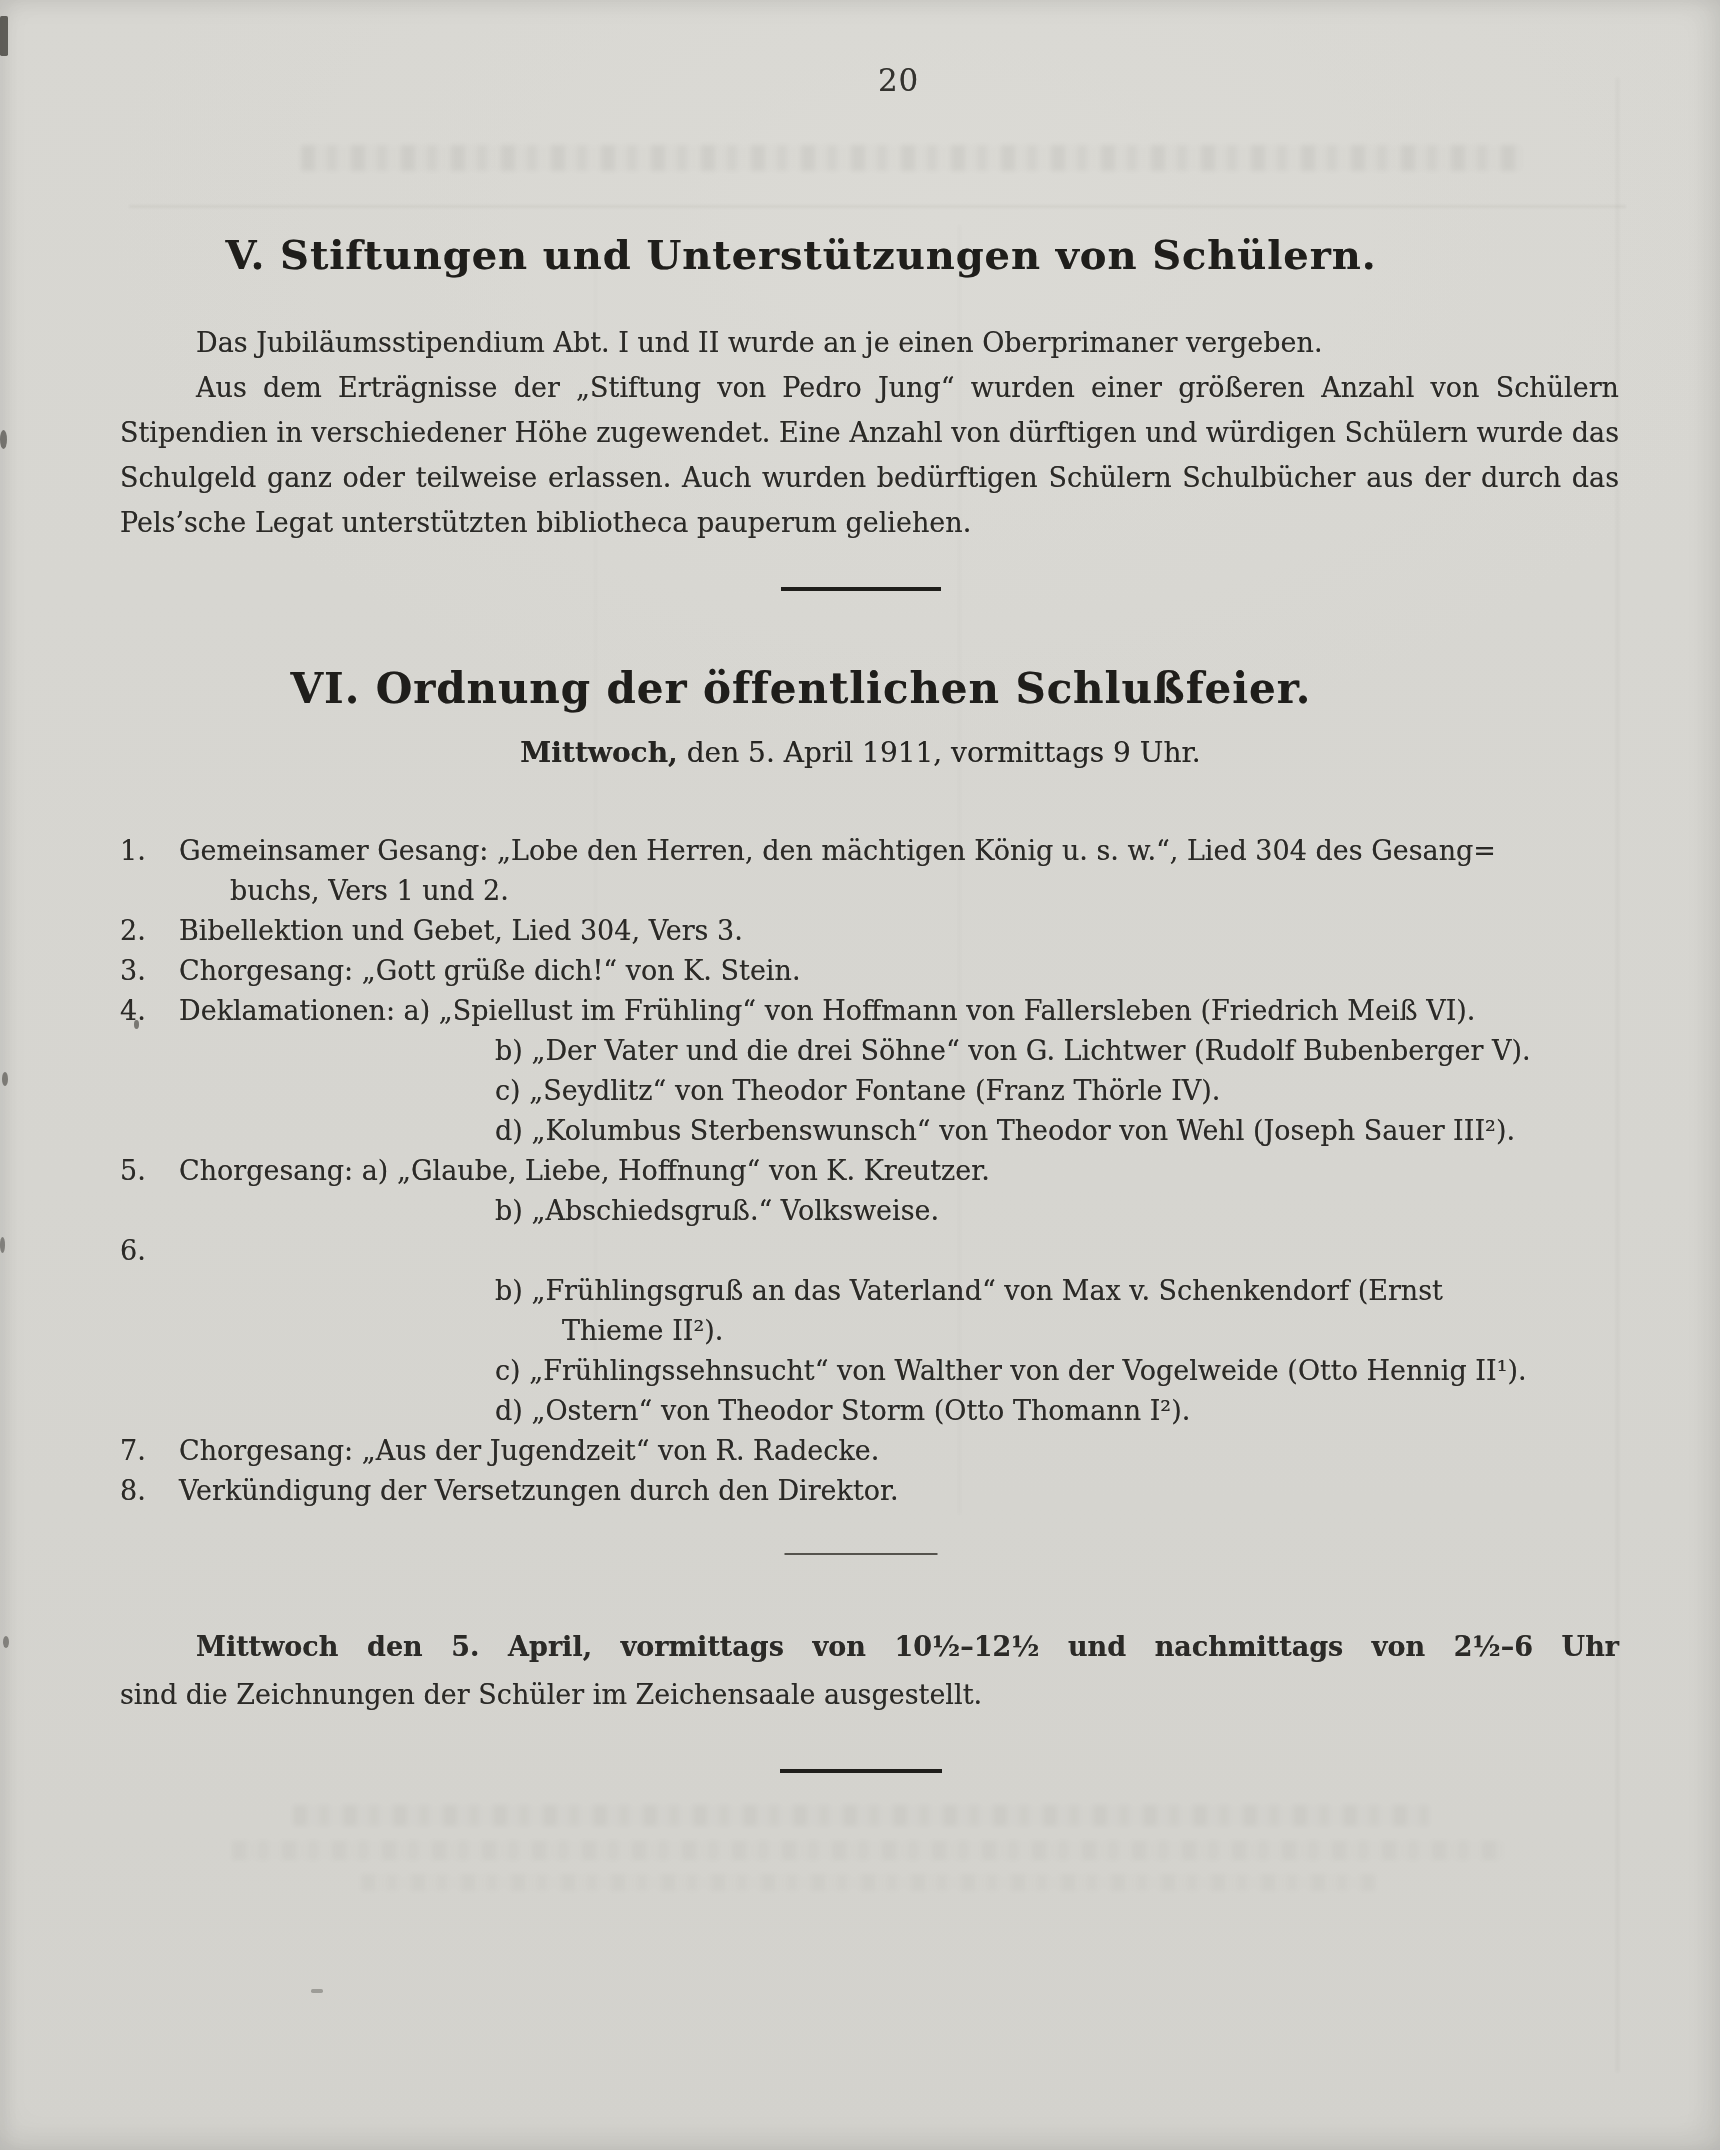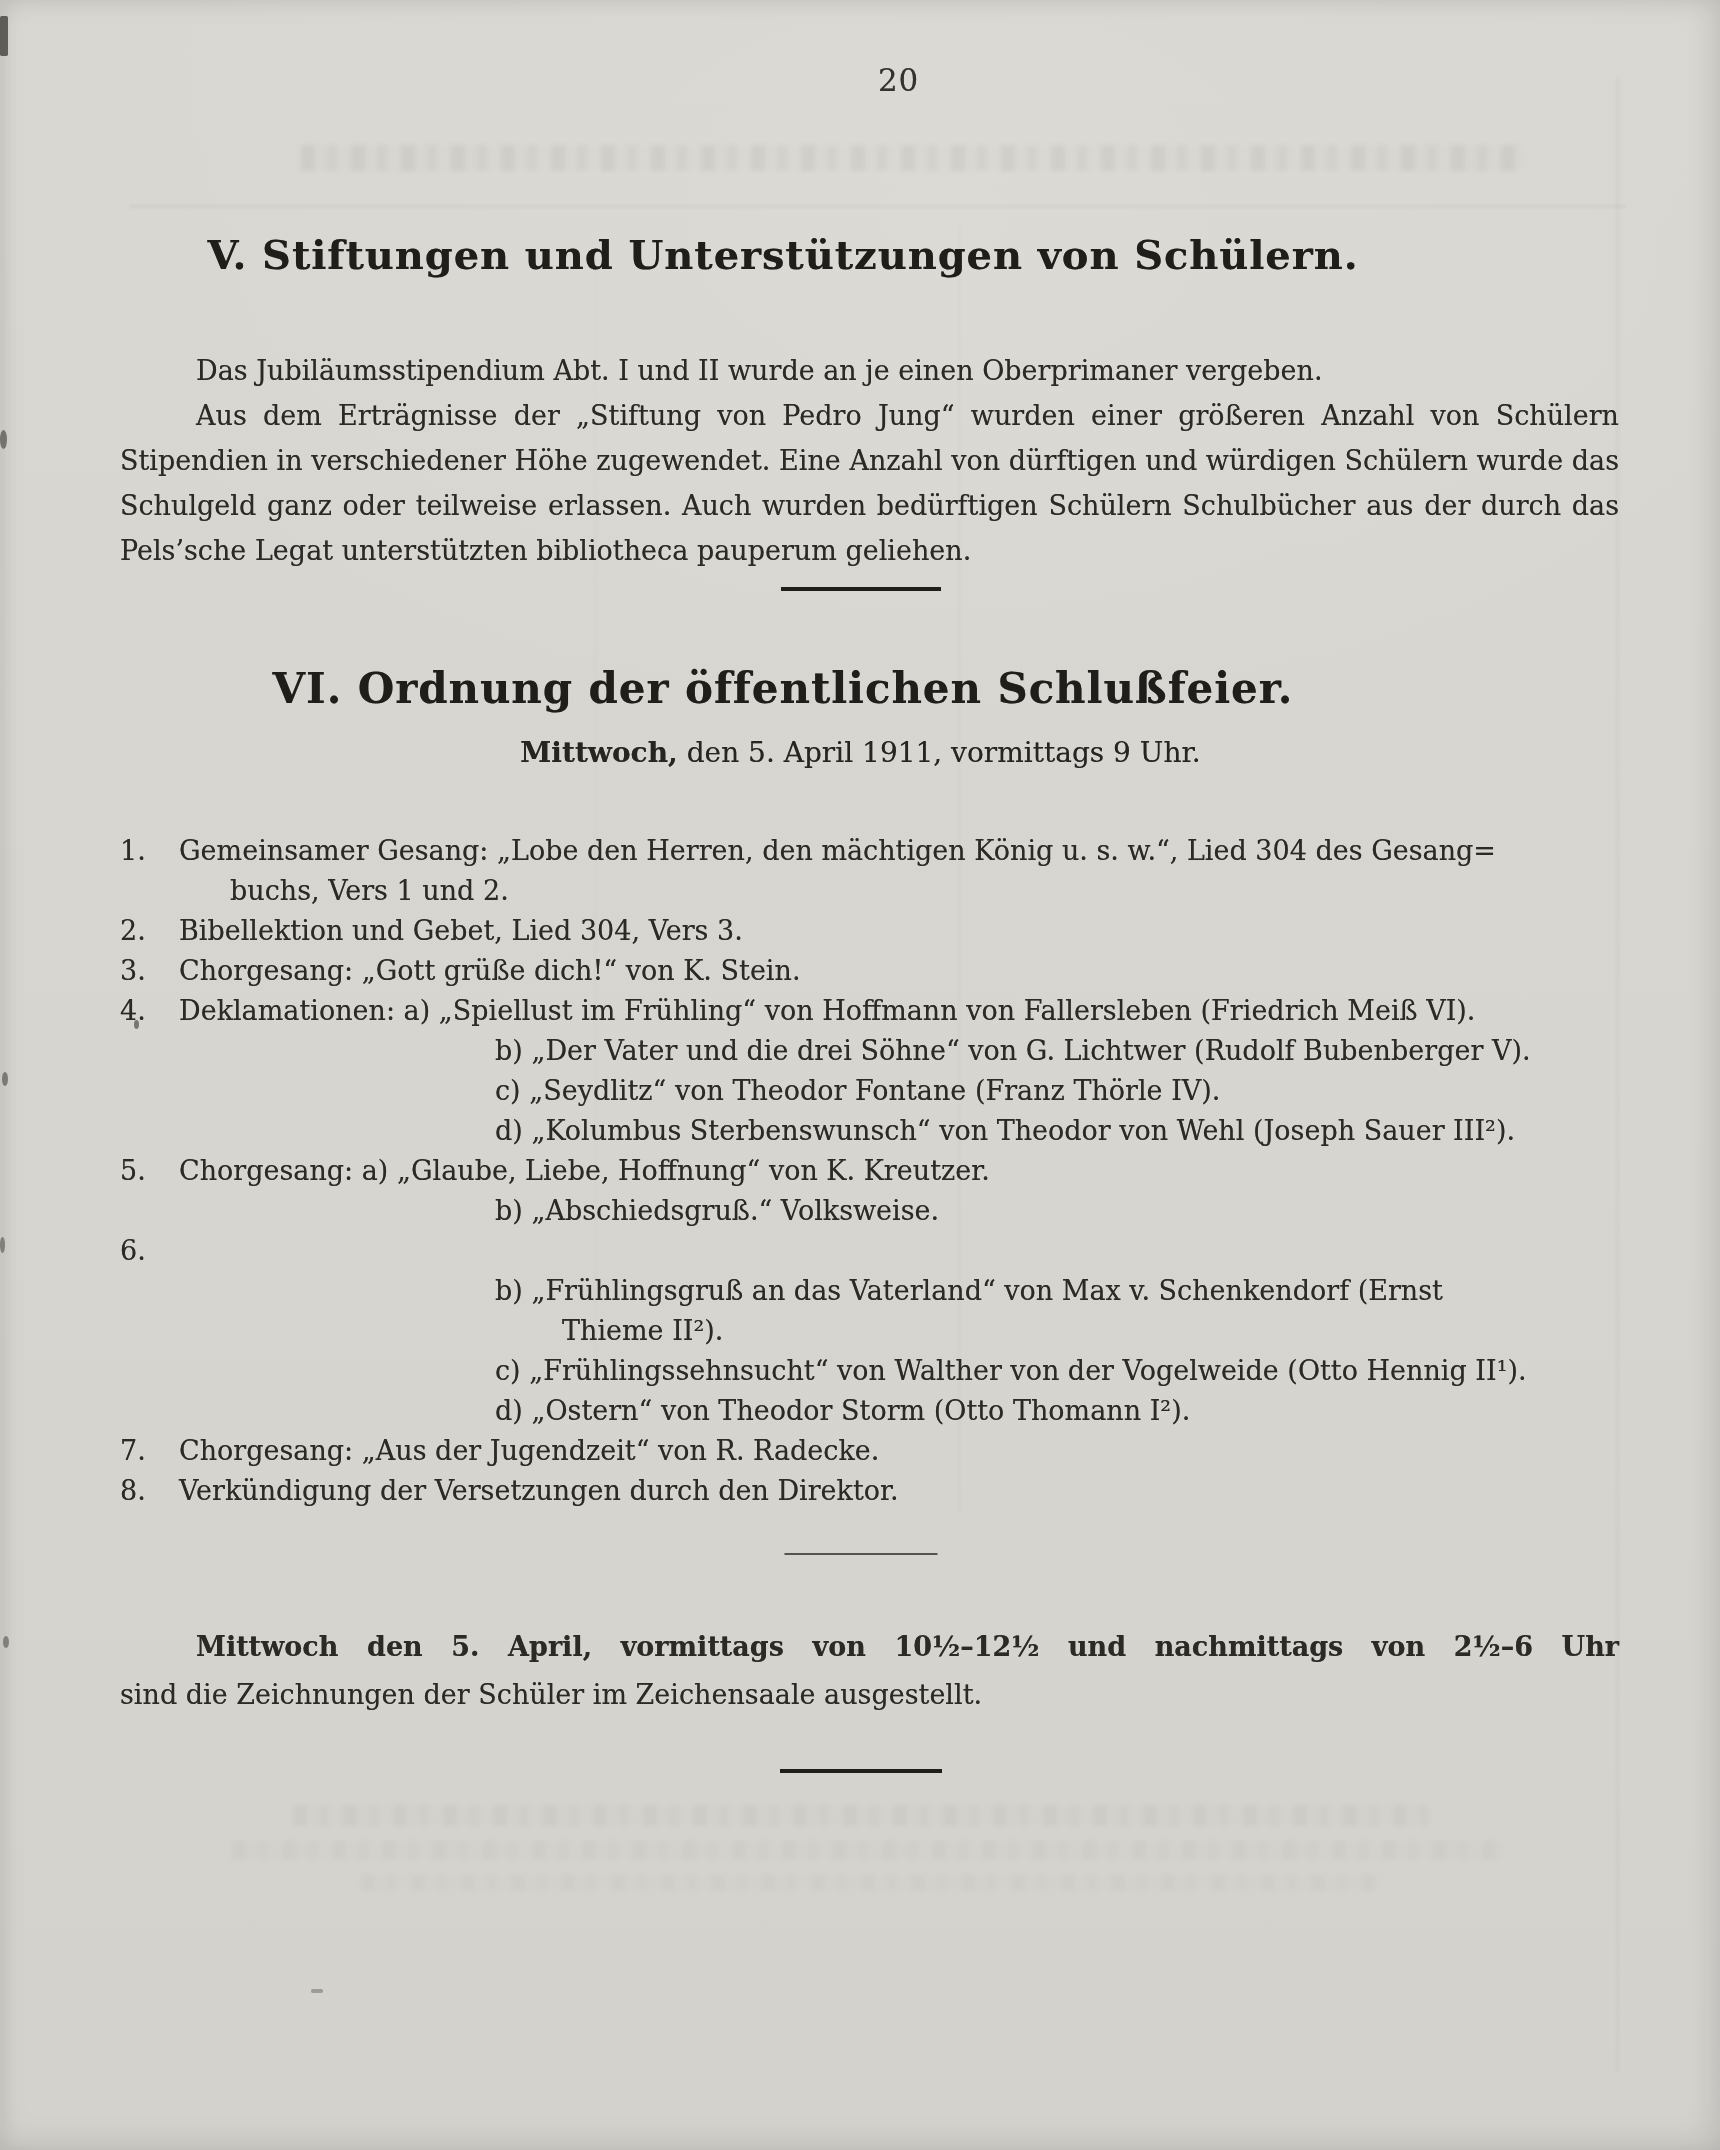--- a/index.html
+++ b/index.html
@@ -30,28 +30,28 @@
     background:repeating-linear-gradient(90deg,
       rgba(70,68,62,0.16) 0 13.8px, rgba(70,68,62,0.03) 13.8px 26px, rgba(70,68,62,0.12) 26px 36px, rgba(70,68,62,0.02) 36px 50px);
   }
   .bleed.hline{background:rgba(60,58,52,0.10);filter:blur(1.3px);}
   .bleed.vline{background:rgba(60,58,52,0.05);filter:blur(1.7px);}
 
   .speck{position:absolute;background:#3a3833;border-radius:50%;}
 
   .h-major{
     position:absolute;left:0;width:1566px;text-align:center;
-    font-weight:bold;color:#1f1e1b;letter-spacing:0.9px;
+    font-weight:bold;color:#1f1e1b;letter-spacing:0.9px;padding-left:18px;
   }
   #title5{top:231px;font-size:40px;}
   #title6{top:664px;font-size:42px;}
 
   .para{
     position:absolute;left:120px;width:1499px;
-    font-size:27px;line-height:45px;text-align:justify;color:#2b2a27;margin-top:28px;
+    font-size:27px;line-height:45px;text-align:justify;color:#2b2a27;
   }
   .para .firstline-indent{display:inline-block;width:76px;}
   #para5-1{top:320px;}
   #para5-2{top:365px;}
 
   .rule{position:absolute;left:50%;transform:translateX(-50%);background:#1f1e1b;}
   #rule1{top:587px;width:160px;height:4.3px;}
   #rule2{top:1553px;width:153px;height:1.7px;background:#55534d;}
   #rule3{top:1769px;width:162px;height:4.3px;}
 

